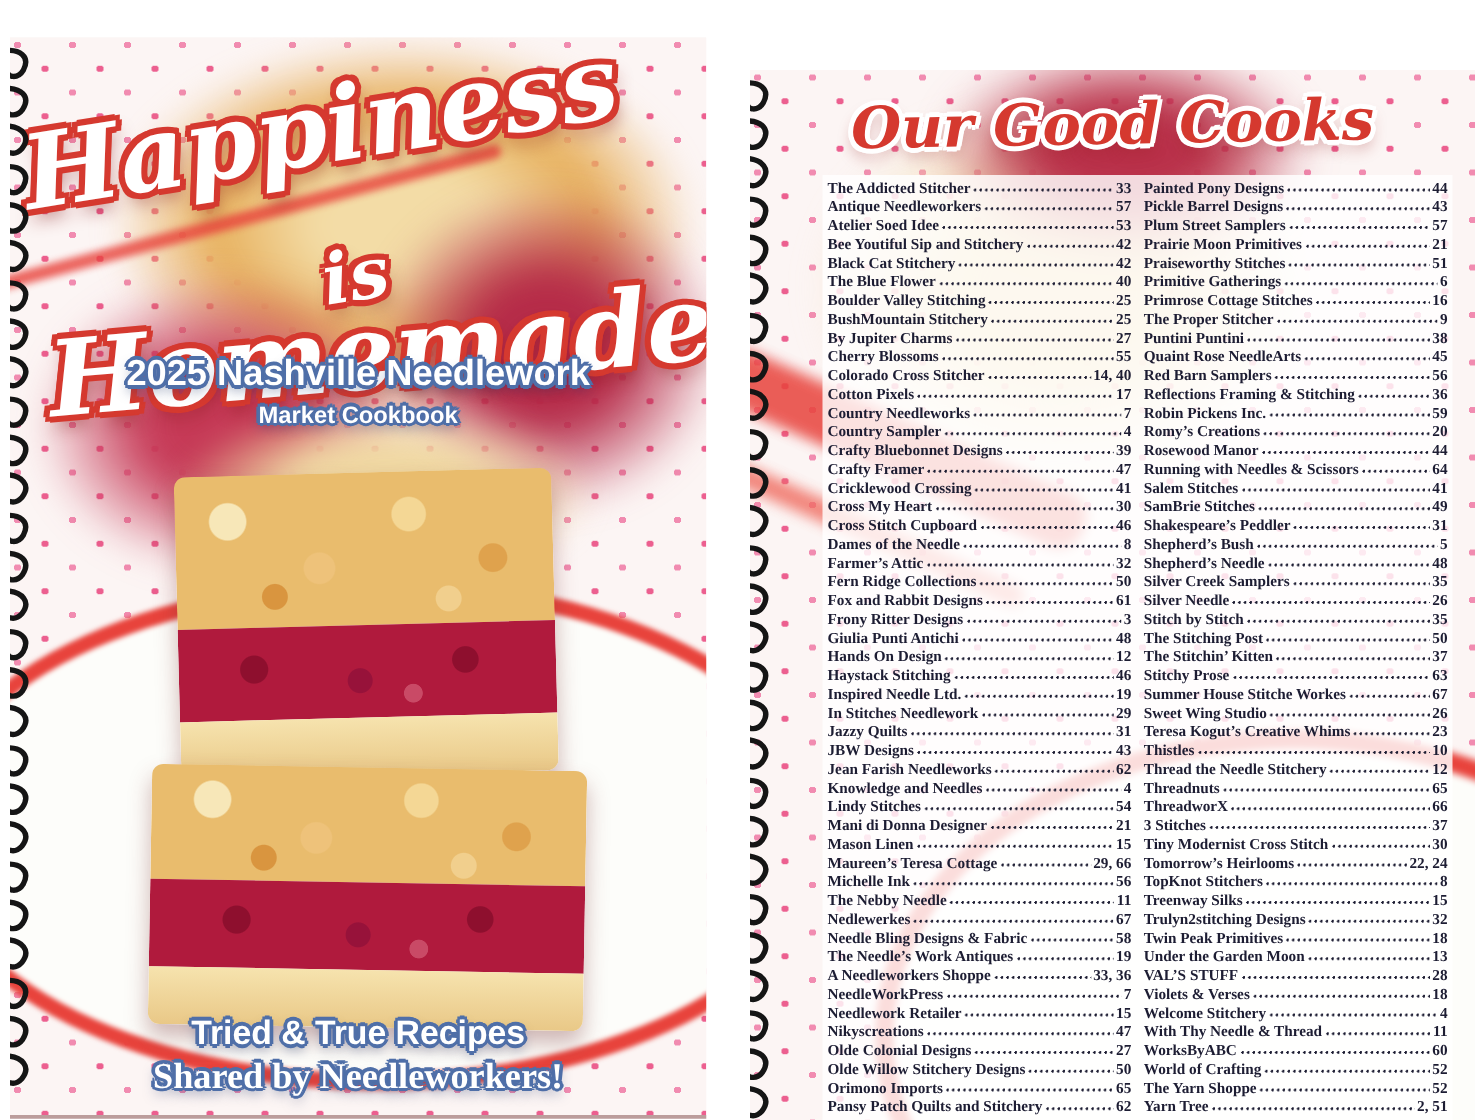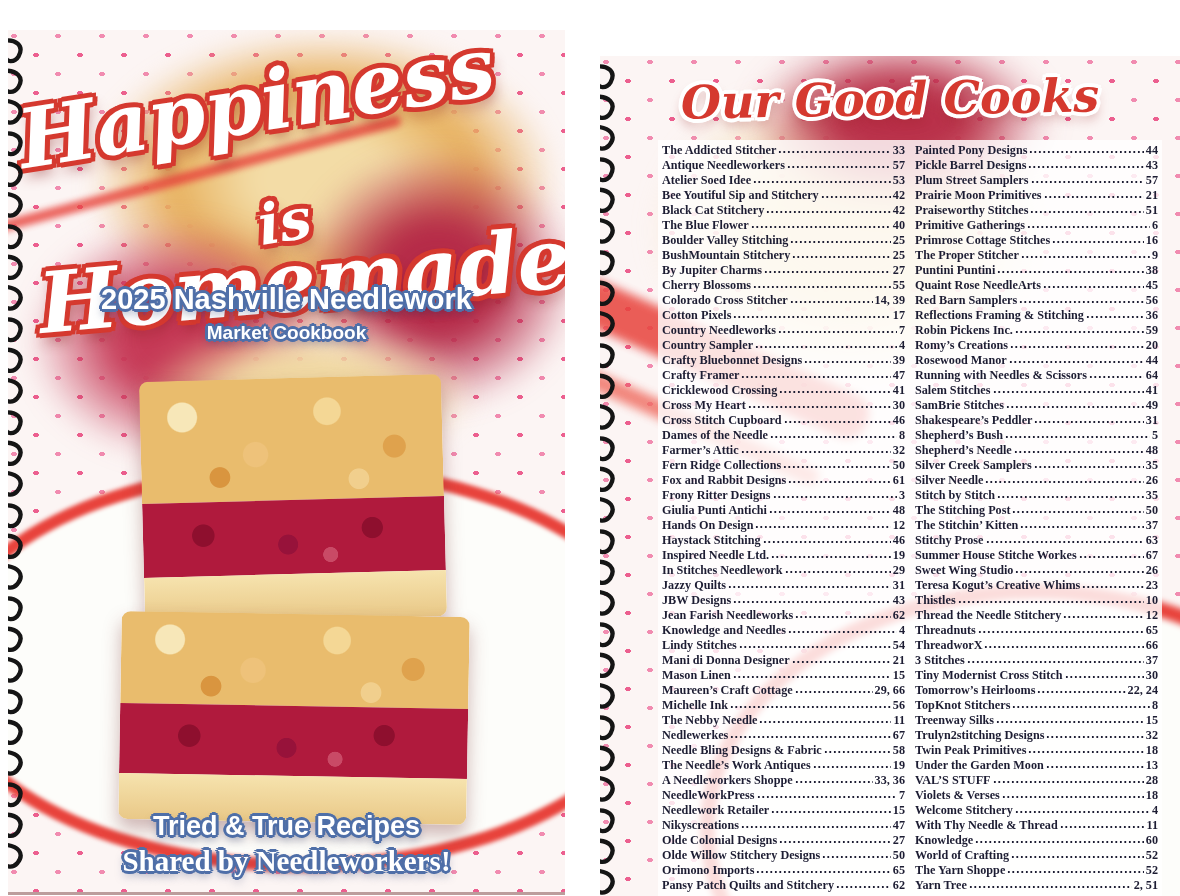--- a/index.html
+++ b/index.html
@@ -290,21 +290,21 @@
             <span class="toc-page">27</span>
           </div>
           <div class="toc-row">
             <span class="toc-name">Cherry Blossoms</span>
             <span class="toc-dots"></span>
             <span class="toc-page">55</span>
           </div>
           <div class="toc-row">
             <span class="toc-name">Colorado Cross Stitcher</span>
             <span class="toc-dots"></span>
-            <span class="toc-page">14, 39</span>
+            <span class="toc-page">14, 40</span>
           </div>
           <div class="toc-row">
             <span class="toc-name">Cotton Pixels</span>
             <span class="toc-dots"></span>
             <span class="toc-page">17</span>
           </div>
           <div class="toc-row">
             <span class="toc-name">Country Needleworks</span>
             <span class="toc-dots"></span>
             <span class="toc-page">7</span>
@@ -418,21 +418,21 @@
             <span class="toc-name">Mani di Donna Designer</span>
             <span class="toc-dots"></span>
             <span class="toc-page">21</span>
           </div>
           <div class="toc-row">
             <span class="toc-name">Mason Linen</span>
             <span class="toc-dots"></span>
             <span class="toc-page">15</span>
           </div>
           <div class="toc-row">
-            <span class="toc-name">Maureen’s Craft Cottage</span>
+            <span class="toc-name">Maureen’s Teresa Cottage</span>
             <span class="toc-dots"></span>
             <span class="toc-page">29, 66</span>
           </div>
           <div class="toc-row">
             <span class="toc-name">Michelle Ink</span>
             <span class="toc-dots"></span>
             <span class="toc-page">56</span>
           </div>
           <div class="toc-row">
             <span class="toc-name">The Nebby Needle</span>
@@ -720,21 +720,21 @@
             <span class="toc-name">Welcome Stitchery</span>
             <span class="toc-dots"></span>
             <span class="toc-page">4</span>
           </div>
           <div class="toc-row">
             <span class="toc-name">With Thy Needle &amp; Thread</span>
             <span class="toc-dots"></span>
             <span class="toc-page">11</span>
           </div>
           <div class="toc-row">
-            <span class="toc-name">Knowledge</span>
+            <span class="toc-name">WorksByABC</span>
             <span class="toc-dots"></span>
             <span class="toc-page">60</span>
           </div>
           <div class="toc-row">
             <span class="toc-name">World of Crafting</span>
             <span class="toc-dots"></span>
             <span class="toc-page">52</span>
           </div>
           <div class="toc-row">
             <span class="toc-name">The Yarn Shoppe</span>

